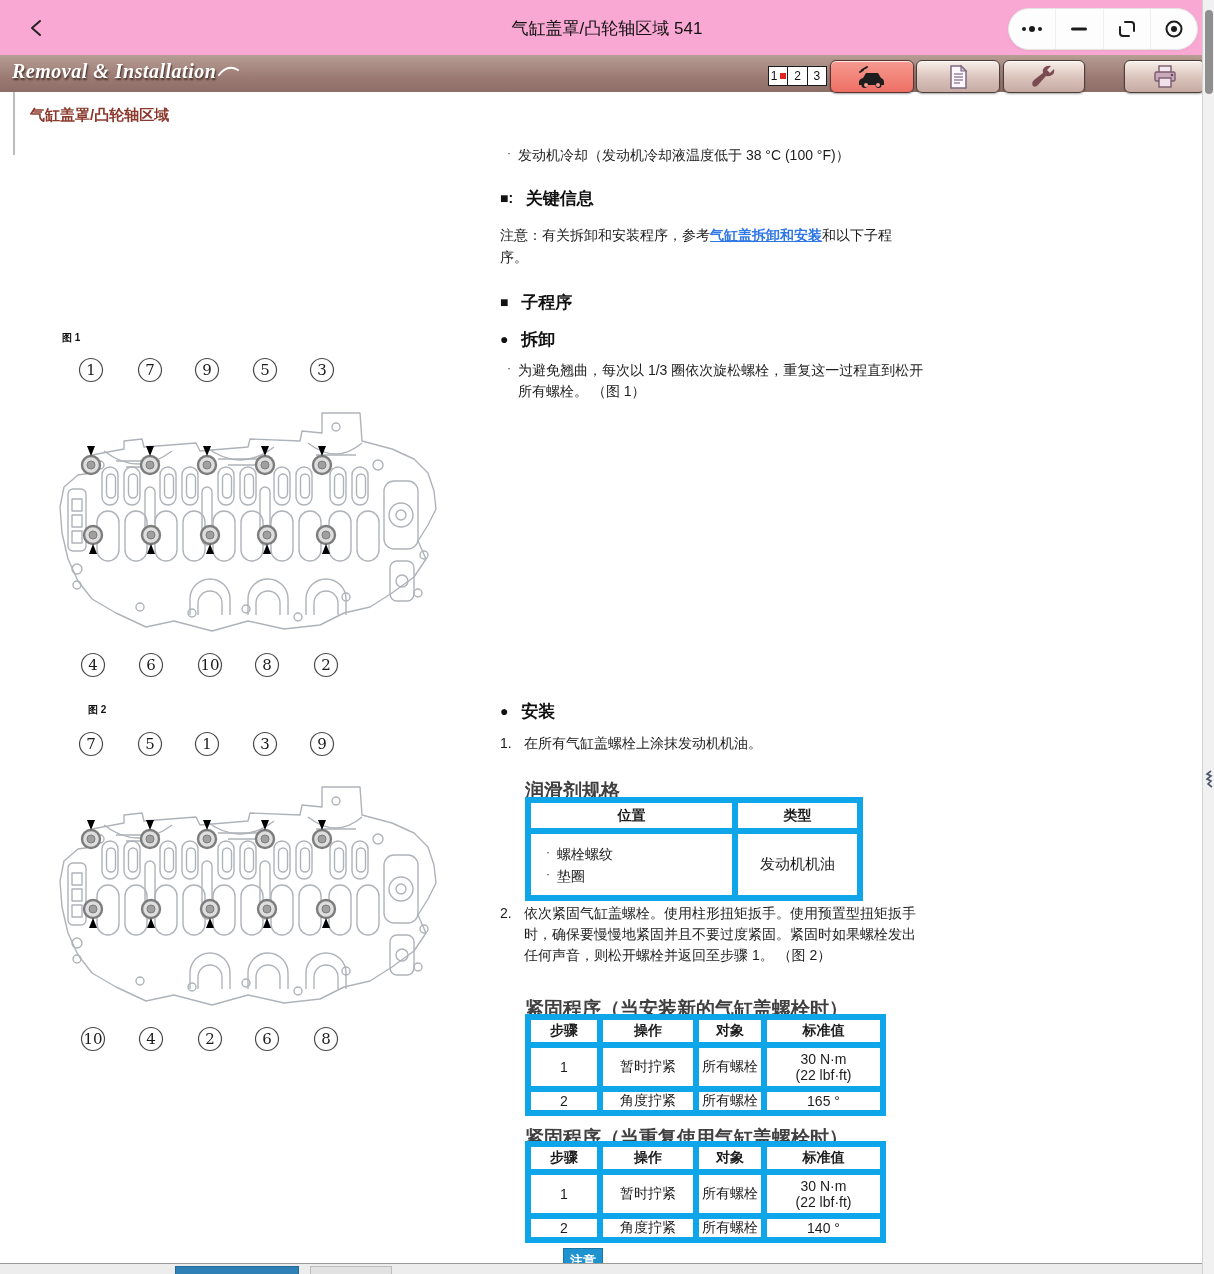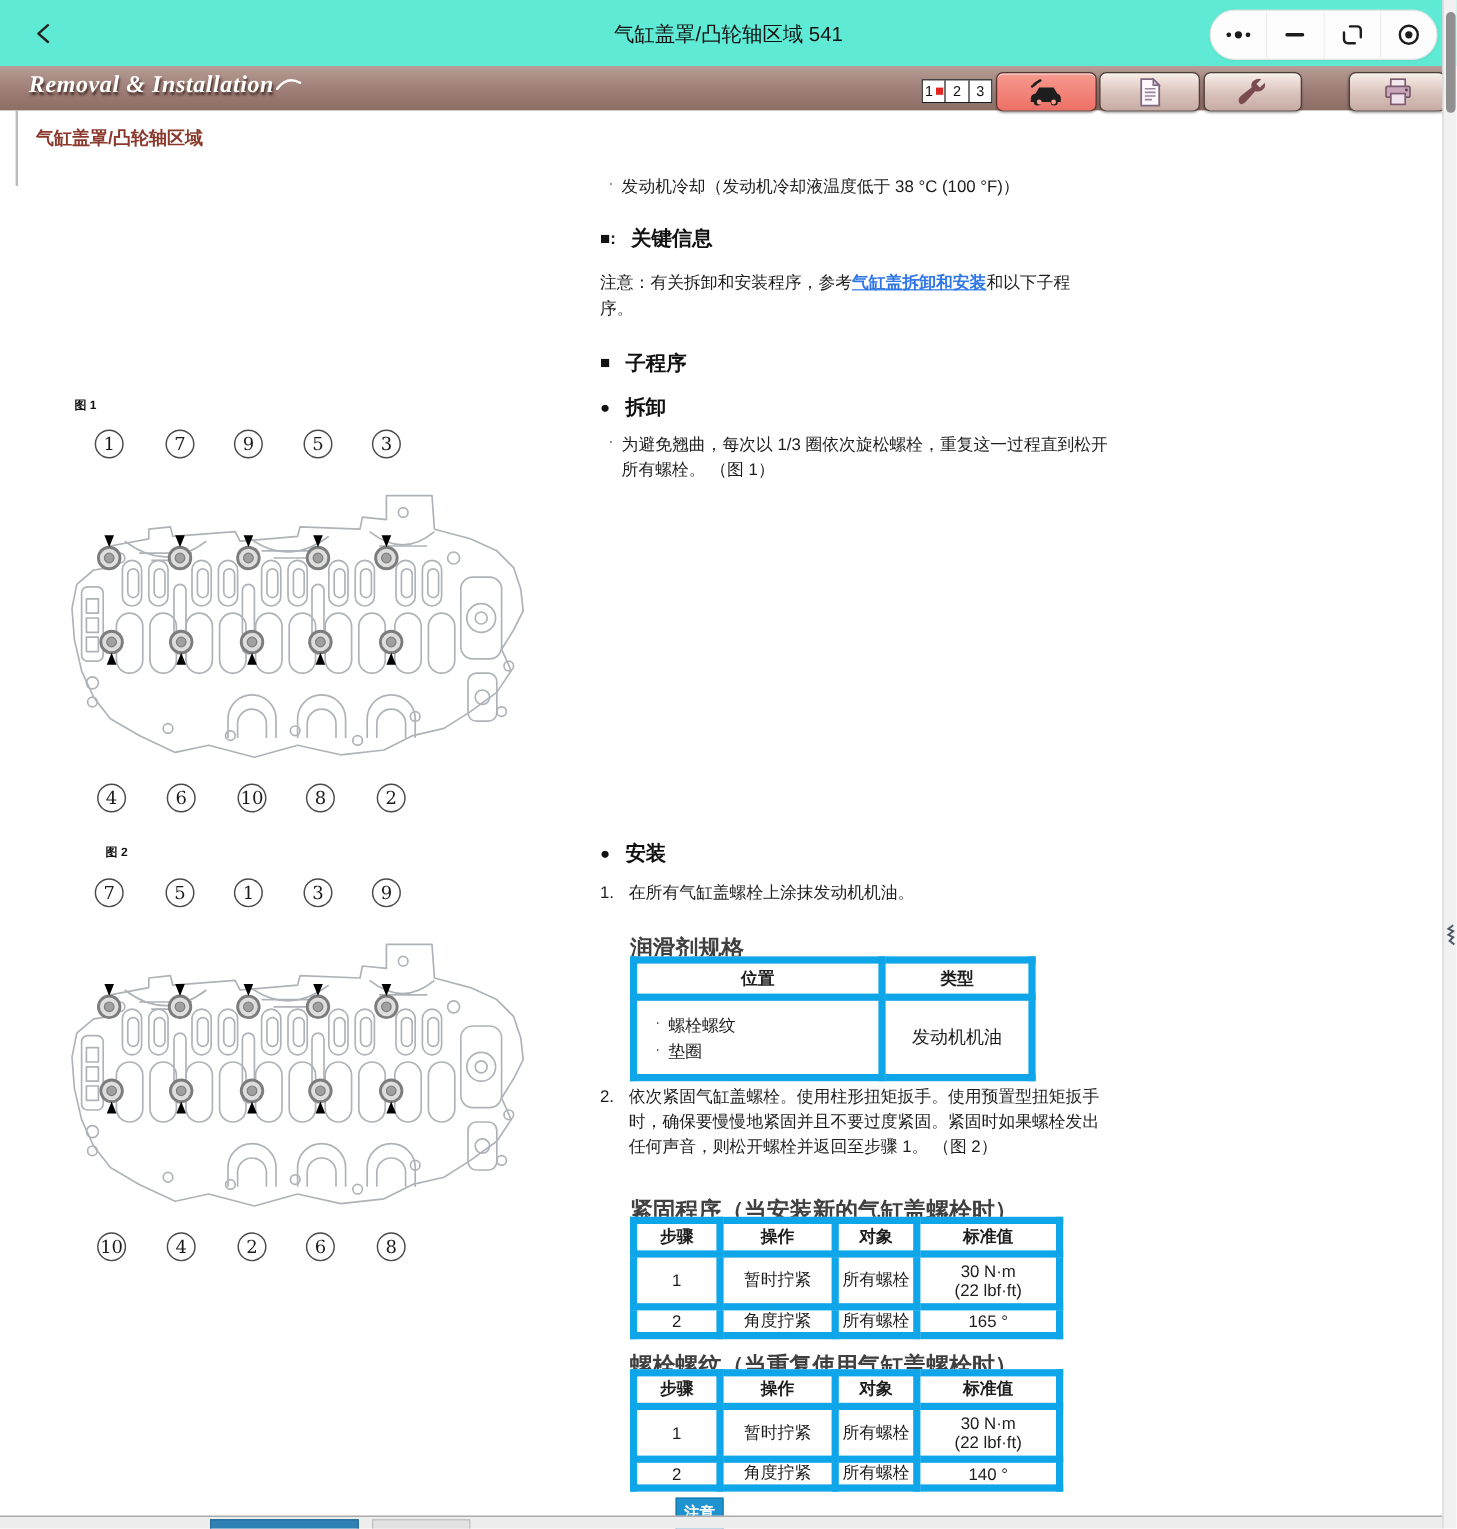--- a/index.html
+++ b/index.html
@@ -1,31 +1,31 @@
 <!DOCTYPE html>
 <html><head>
 <meta charset="utf-8">
 <style>
   html,body{margin:0;padding:0;background:#fff;}
   .page{position:relative;width:1214px;height:1274px;background:#ffffff;overflow:hidden;
         font-family:"Liberation Sans",sans-serif;color:#1d1d1d;}
 
   
-  .topbar{position:absolute;left:0;top:0;width:1214px;height:55px;background:#5eead4;}
+  .topbar{position:absolute;left:0;top:0;width:1214px;height:55px;background:#f9a8d4;}
   .back-btn{position:absolute;left:20px;top:11px;width:34px;height:34px;display:flex;align-items:center;justify-content:center;cursor:pointer;}
   .top-title{position:absolute;left:0;top:17px;width:1214px;text-align:center;font-size:17px;color:#111;}
   .capsule{position:absolute;left:1008px;top:8px;width:188px;height:40px;background:#fdfdfd;border:1px solid #e4e4e4;
            border-radius:21px;display:flex;box-shadow:0 1px 3px rgba(0,0,0,.05);}
   .cap-item{flex:1;display:flex;align-items:center;justify-content:center;cursor:pointer;}
   .cap-item + .cap-item{border-left:1px solid #efefef;}
 
   
   .ribbon{position:absolute;left:0;top:55px;width:1202px;height:37px;
           background:linear-gradient(#b79d95,#9b7b73 60%,#8d6e66);}
-  .ribbon-title{position:absolute;left:24px;top:5px;font-family:"Liberation Serif",serif;font-style:italic;
+  .ribbon-title{position:absolute;left:12px;top:5px;font-family:"Liberation Serif",serif;font-style:italic;
                 font-weight:bold;font-size:20px;color:#fff;letter-spacing:.5px;
                 text-shadow:1px 2px 2px rgba(58,34,27,.85);display:flex;align-items:baseline;}
   .pager{position:absolute;left:768px;top:11px;width:57px;height:18px;background:#fff;border:1px solid #1a1a1a;display:flex;}
   .pager-cell{flex:1;display:flex;align-items:center;justify-content:center;font-size:12px;color:#111;cursor:pointer;}
   .pager-cell + .pager-cell{border-left:1px solid #1a1a1a;}
   .red-sq{display:inline-block;width:6px;height:6px;background:#e02420;margin-left:2px;}
   .rbtn{position:absolute;top:5px;height:31px;border-radius:6px;border:1px solid #4e3e38;
         background:linear-gradient(#f8efe9,#d9c2ba 55%,#c6aba3);
         box-shadow:inset 0 1px 0 rgba(255,255,255,.8),0 1px 2px rgba(0,0,0,.35);
         display:flex;align-items:center;justify-content:center;cursor:pointer;}
@@ -389,21 +389,21 @@
     </tr>
     <tr class="r2">
       <td>2</td>
       <td>角度拧紧</td>
       <td>所有螺栓</td>
       <td>165 °</td>
     </tr>
   </tbody>
     </table>
 
-  <div class="caption" style="top:1125px;">螺栓螺纹（当重复使用气缸盖螺栓时）</div>
+  <div class="caption" style="top:1125px;">紧固程序（当重复使用气缸盖螺栓时）</div>
   <table class="spec tq tq2">
     <colgroup>
         <col style="width:72px">
         <col style="width:96px">
         <col style="width:68px">
         <col style="width:119px">
       </colgroup>
     <tbody>
         <tr>
       <th>步骤</th>

